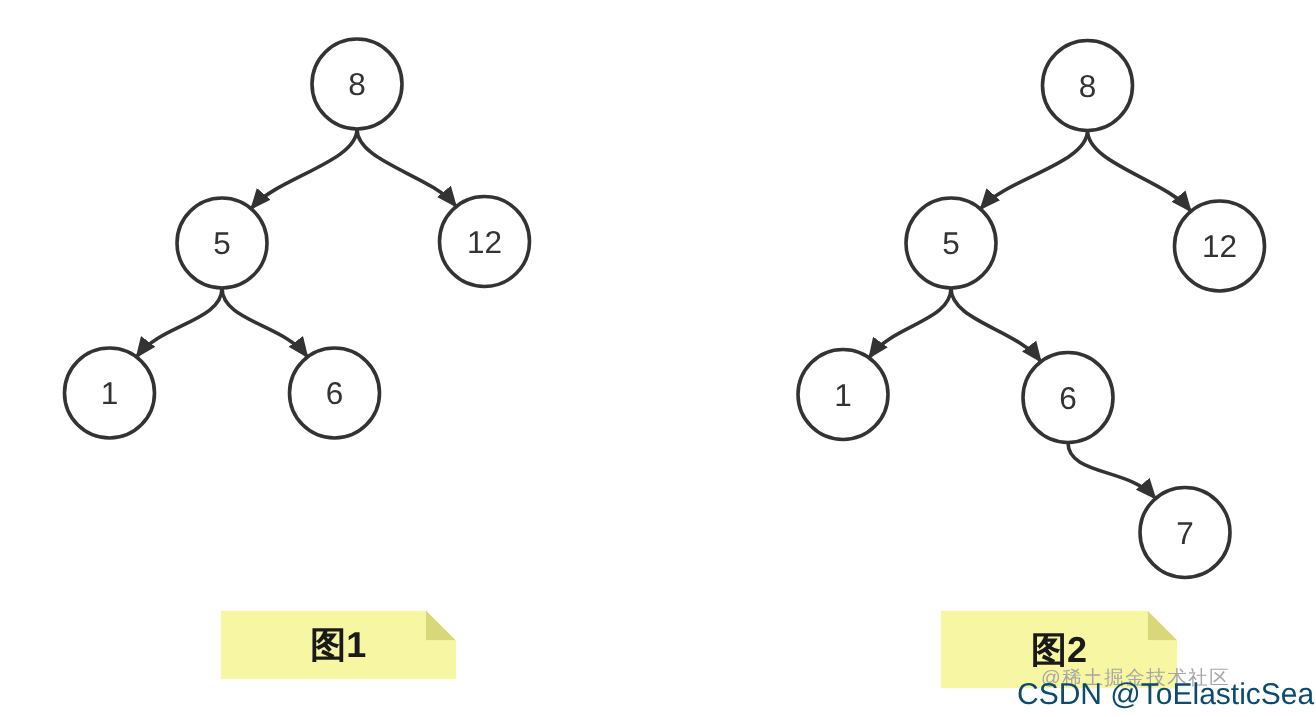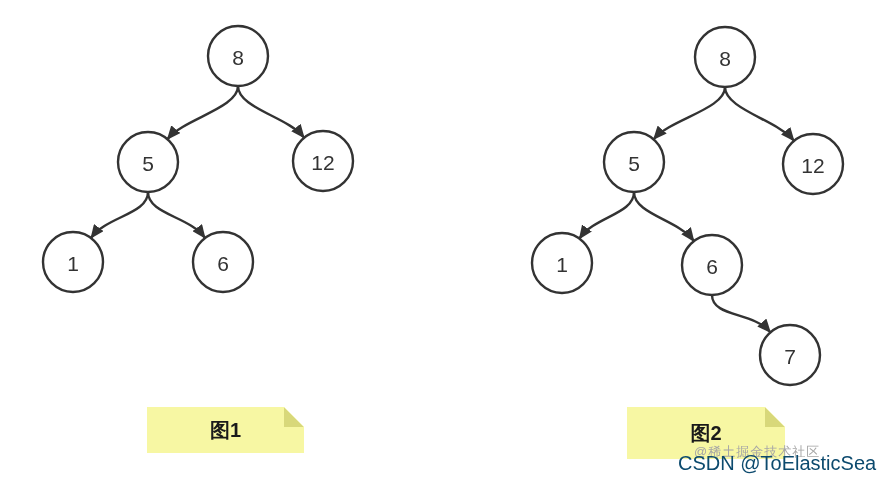--- a/index.html
+++ b/index.html
@@ -29,21 +29,21 @@
     position: absolute;
     top: 0;
     right: 0;
     width: 20px;
     height: 20px;
     background: var(--note-fold, #d8d87a);
     clip-path: polygon(0 0, 100% 100%, 0 100%);
   }
   .note-label {
     font-weight: bold;
-    font-size: 20px;
+    font-size: 24px;
     color: var(--note-text, #1a1a1a);
     position: relative;
     z-index: 1;
   }
   .watermark-line {
     position: absolute;
     white-space: nowrap;
     pointer-events: none;
   }
   .wm-cn  { font-size: 13px; letter-spacing: 1px; }

